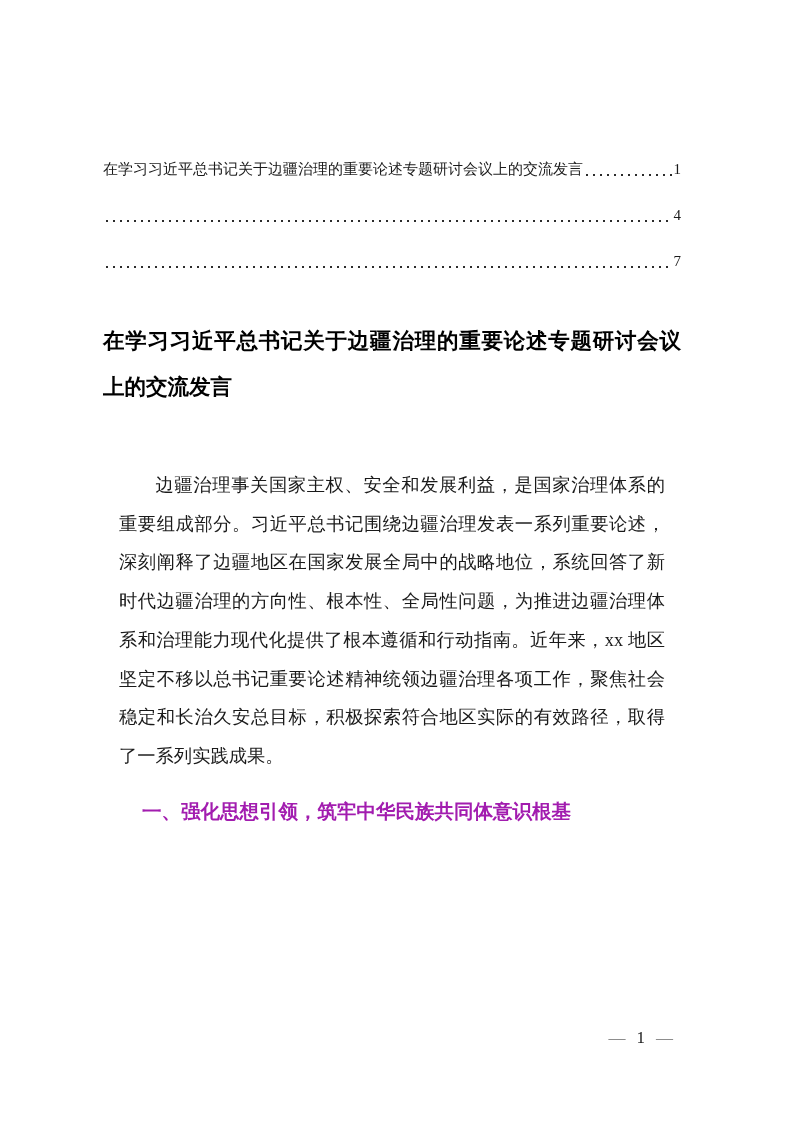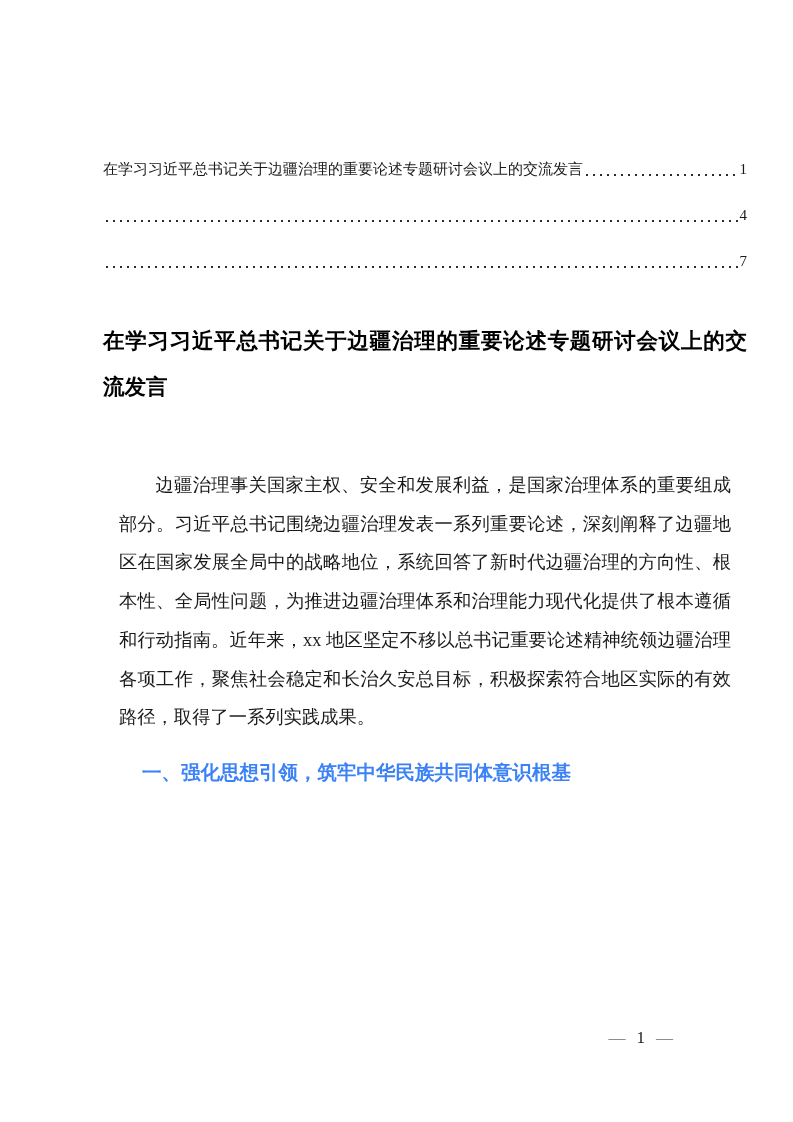--- a/index.html
+++ b/index.html
@@ -9,21 +9,21 @@
   body {
     width: 793px;
     height: 1122px;
     background: #ffffff;
     color: #1a1a1a;
     font-family: "Liberation Serif", "DejaVu Serif", serif;
     position: relative;
     overflow: hidden;
   }
   .content {
-    padding: 158px 46px 0 103px;
+    padding: 158px 112px 0 103px;
   }
   
   .toc-entry {
     display: flex;
     align-items: flex-end;
     font-size: 15px;
     line-height: 22px;
     margin-bottom: 24px;
     color: #1a1a1a;
     cursor: pointer;
@@ -62,21 +62,21 @@
   .para-first {
     margin-top: 56px;
   }
   .section-heading {
     font-family: "Liberation Sans", "DejaVu Sans", sans-serif;
     font-weight: bold;
     font-size: 19.5px;
     line-height: 38.7px;
     text-indent: 2em;
     margin: 0;
-    color: #3b82f6;
+    color: #a21caf;
   }
   
   .footer {
     position: absolute;
     top: 1026px;
     right: 120px;
     font-size: 17px;
     line-height: 24px;
     display: flex;
     align-items: center;

